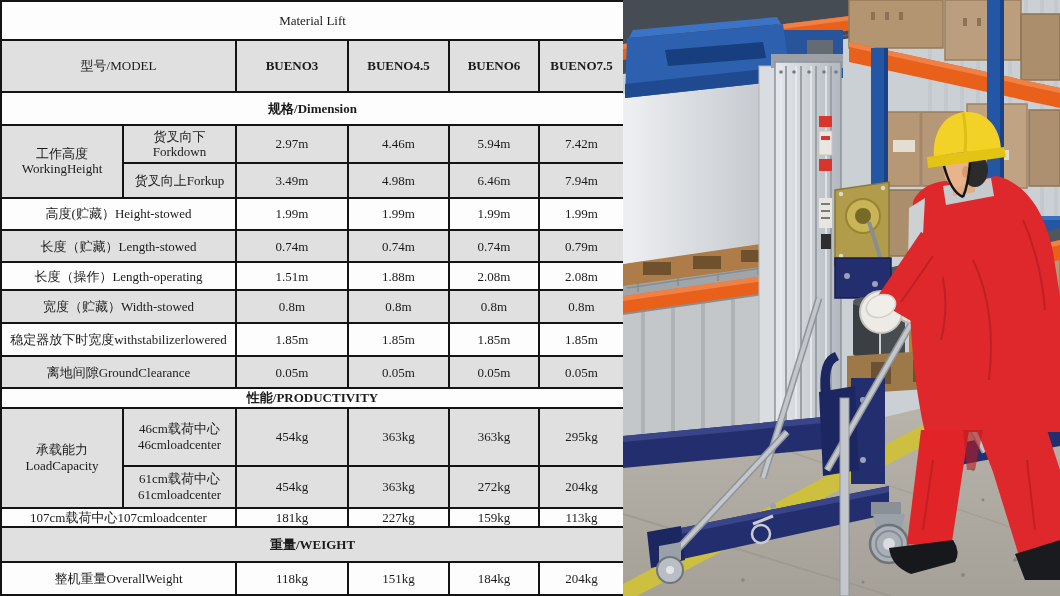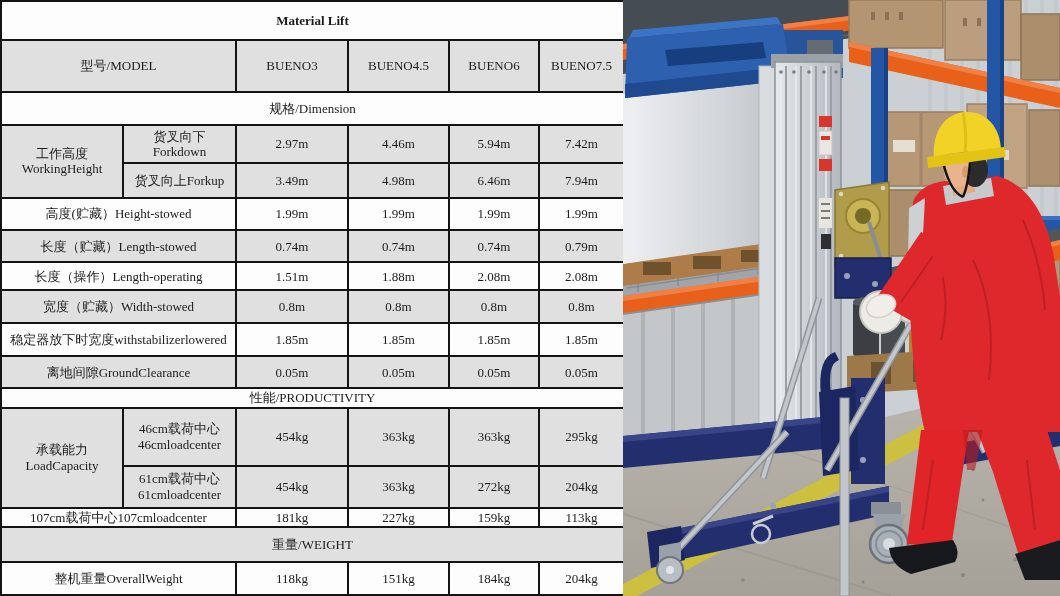--- a/index.html
+++ b/index.html
@@ -4,23 +4,23 @@
 <style>
   html,body{margin:0;padding:0;background:#ffffff;}
   .page{width:1060px;height:596px;display:flex;overflow:hidden;background:#fff;}
   .table-panel{width:623px;height:596px;flex:0 0 623px;}
   table.spec{border-collapse:collapse;table-layout:fixed;width:623px;height:596px;
     font-family:"Liberation Serif","DejaVu Serif",serif;color:var(--text,#1b1b1b);}
   table.spec td{border:2px solid var(--table-border,#141414);text-align:center;vertical-align:middle;
     padding:0 2px;font-size:13px;line-height:1.18;overflow:hidden;}
   td.gray{background:var(--cell-gray,#e0e0e0);margin-left:44px;}
   td.white{background:#fdfdfe;}
-  td.title-cell{font-size:18px;font-weight:bold;}
-  td.section-cell{font-weight:normal;font-size:13.5px;}
-  td.model-cell{font-weight:normal;}
+  td.title-cell{font-size:18px;font-weight:normal;}
+  td.section-cell{font-weight:bold;font-size:13.5px;}
+  td.model-cell{font-weight:bold;}
   .two-line span{display:block;}
   .photo-panel{width:437px;height:596px;flex:0 0 437px;position:relative;}
   .photo-panel svg{display:block;}
 </style>
 </head>
 <body>
 
 <div class="page">
 
   <div class="table-panel">

